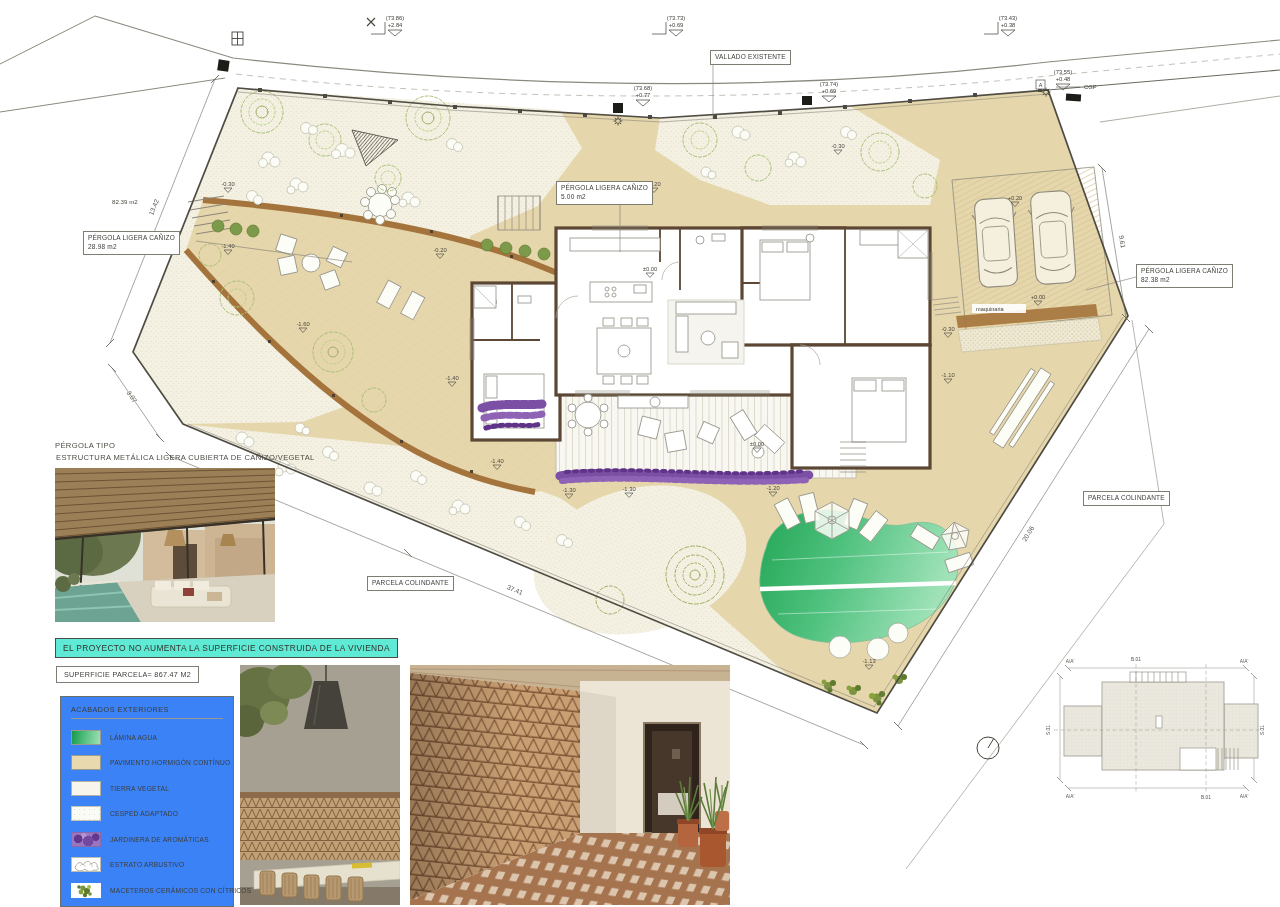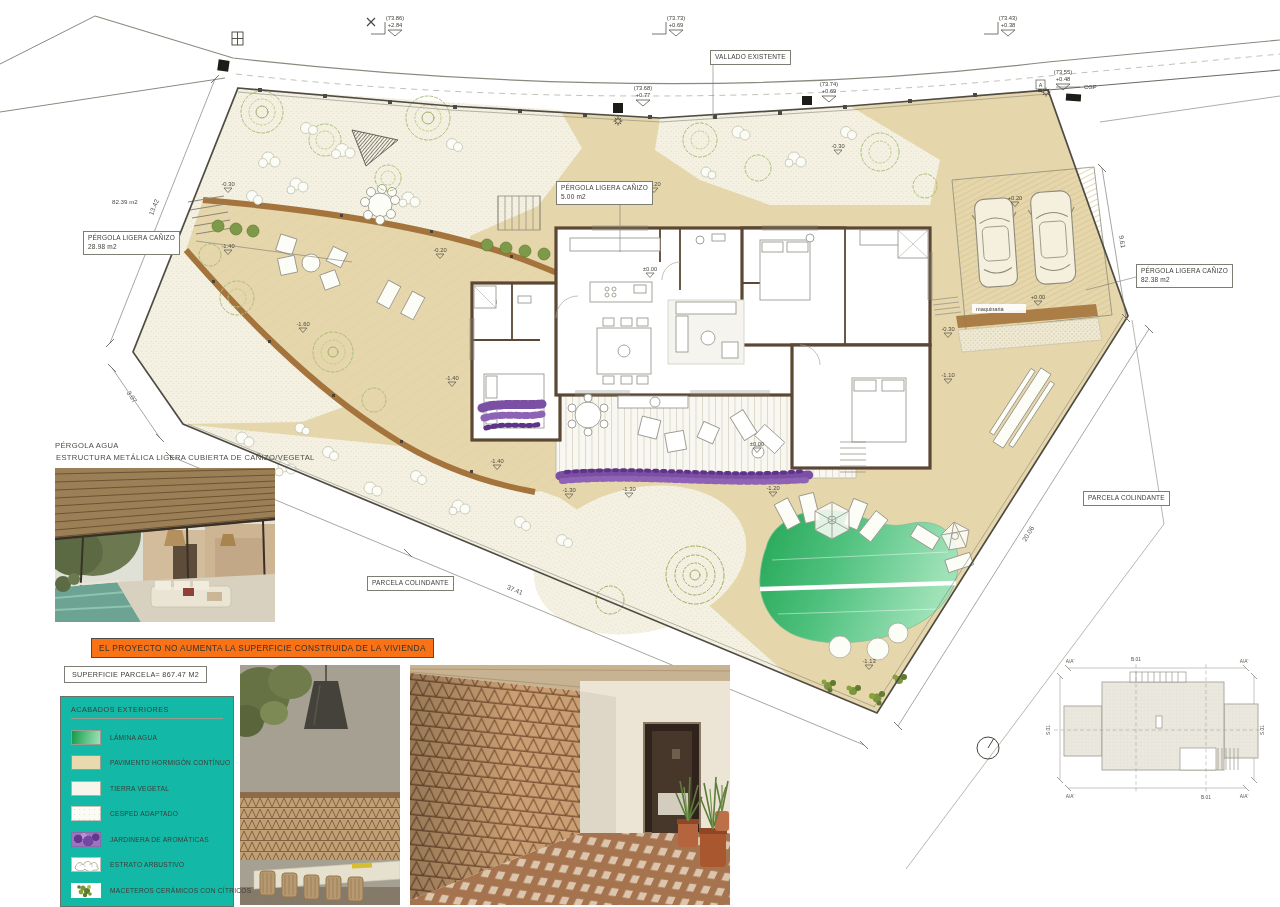--- a/index.html
+++ b/index.html
@@ -2,25 +2,25 @@
 <html><head>
 <meta charset="utf-8">
 <style>
   html,body{margin:0;padding:0;background:#fff;}
   .sheet{position:relative;width:1280px;height:907px;background:#ffffff;overflow:hidden;
          font-family:"Liberation Sans",sans-serif;color:#3a3a35;}
   .plan-svg{position:absolute;left:0;top:0;z-index:1;}
   .lblbox{position:absolute;z-index:4;background:#fff;border:1px solid #7d7d74;color:#3c3c37;
           font-size:6.5px;line-height:1.35;padding:2px 4px;letter-spacing:.2px;white-space:nowrap;}
   .note-line{position:absolute;z-index:3;font-size:7.6px;color:#4d4b44;letter-spacing:.35px;white-space:nowrap;}
-  .statement{position:absolute;z-index:4;background:#f97316;border:1px solid #4c4c46;color:#33332e;
-             font-size:8.4px;letter-spacing:.35px;padding:4px 7px;white-space:nowrap;margin-left:36px;}
+  .statement{position:absolute;z-index:4;background:#5eead4;border:1px solid #4c4c46;color:#33332e;
+             font-size:8.4px;letter-spacing:.35px;padding:4px 7px;white-space:nowrap;}
   .surface{position:absolute;z-index:4;background:#fff;border:1px solid #7d7d74;color:#3c3c37;
            font-size:7.2px;letter-spacing:.3px;padding:3px 7px;white-space:nowrap;}
-  .legend{position:absolute;z-index:4;background:#14b8a6;border:1px solid #6e6e66;}
+  .legend{position:absolute;z-index:4;background:#3b82f6;border:1px solid #6e6e66;}
   .legend-title{font-size:7.2px;letter-spacing:.5px;color:#3c3c37;margin:8px 10px 4px 10px;
                 padding-bottom:4px;border-bottom:1px solid #9a9a90;}
   .lrow{display:flex;align-items:center;gap:9px;margin:10.5px 10px;}
   .sw{width:30px;height:15px;flex:0 0 auto;border:1px solid #9a9a8e;box-sizing:border-box;position:relative;overflow:hidden;}
   .sw svg{position:absolute;left:0;top:0;}
   .sw-water{background:linear-gradient(100deg,#15994a 0%,#52bf7d 45%,#a2dfb9 100%);}
   .sw-pavement{background:#e9d9af;}
   .sw-earth{background-color:#f7f5ec;border-color:#b5b2a2;
             background-image:radial-gradient(#cfccba 0.6px,transparent 0.7px);background-size:4px 4px;}
   .sw-grass{background-color:#fbfbf6;border-color:#c6c4b6;
@@ -726,21 +726,21 @@
 </div>
 
 <div class="lblbox" style="left:1136px;top:264px">
   <div>PÉRGOLA LIGERA CAÑIZO</div>
   <div>82.38 m2</div>
 </div>
 
 <div class="lblbox" style="left:1083px;top:491px">PARCELA COLINDANTE</div>
 <div class="lblbox" style="left:367px;top:576px">PARCELA COLINDANTE</div>
 
-<div class="note-line" style="left:55px;top:441px">PÉRGOLA AGUA</div>
+<div class="note-line" style="left:55px;top:441px">PÉRGOLA TIPO</div>
 <div class="note-line" style="left:56px;top:453px">ESTRUCTURA METÁLICA LIGERA CUBIERTA DE CAÑIZO/VEGETAL</div>
 
 <div class="photo" style="left:55px;top:468px;width:220px;height:154px">
   <svg width="220" height="154" viewBox="0 0 220 154">
     <rect width="220" height="154" fill="#dfe0d6"></rect>
     <ellipse cx="38" cy="66" rx="48" ry="42" fill="#6c7950"></ellipse>
     <ellipse cx="20" cy="84" rx="28" ry="24" fill="#5c6a44"></ellipse>
     <rect x="88" y="62" width="72" height="52" fill="#d3bc9c"></rect>
     <rect x="118" y="76" width="24" height="38" fill="#5d4c39"></rect>
     <rect x="150" y="56" width="70" height="98" fill="#cdb493"></rect>
@@ -762,21 +762,21 @@
         <rect x="119" y="113" width="16" height="9" fill="#f1ecdd"></rect>
     <rect x="138" y="113" width="16" height="9" fill="#f1ecdd"></rect>
     <rect x="128" y="120" width="11" height="8" fill="#8e4136"></rect>
     <rect x="152" y="124" width="15" height="9" fill="#cbb795"></rect>
     <circle cx="8" cy="116" r="8" fill="#5c6b44"></circle>
         <circle cx="19" cy="111" r="6" fill="#6c7950"></circle>
   </svg>
 </div>
 
 <div class="statement" style="left:55px;top:638px">EL PROYECTO NO AUMENTA LA SUPERFICIE CONSTRUIDA DE LA VIVIENDA</div>
-<div class="surface" style="left:64px;top:666px">SUPERFICIE PARCELA= 867.47 M2</div>
+<div class="surface" style="left:56px;top:666px">SUPERFICIE PARCELA= 867.47 M2</div>
 
 <div class="legend" style="left:60px;top:696px;width:172px;height:209px">
   <div class="legend-title">ACABADOS  EXTERIORES</div>
   <div class="lrow">
     <span class="sw sw-water"></span>
     <span class="llab">LÁMINA AGUA</span>
   </div>
   <div class="lrow">
     <span class="sw sw-pavement"></span>
     <span class="llab">PAVIMENTO HORMIGÓN CONTÍNUO</span>

